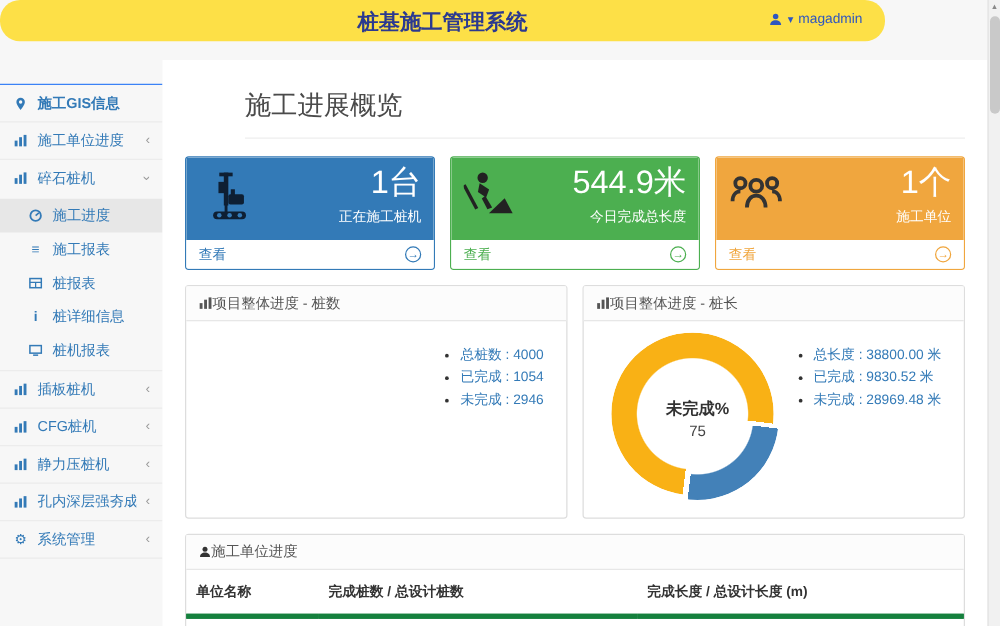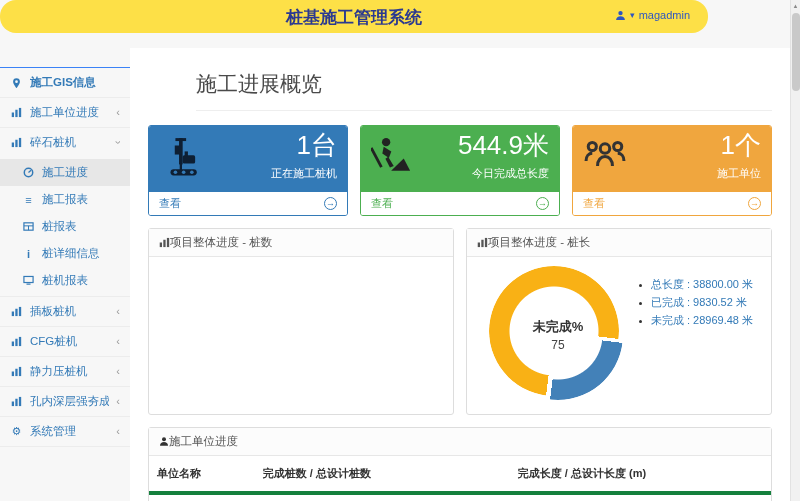--- a/index.html
+++ b/index.html
@@ -357,20 +357,25 @@
           <span class="p-icn">
             <svg width="11" height="11" viewBox="0 0 12 12" fill="currentColor">
                 <rect x="0.8" y="6" width="2.5" height="5"></rect>
                 <rect x="4.7" y="3" width="2.5" height="8"></rect>
                 <rect x="8.6" y="1" width="2.5" height="10"></rect>
               </svg>
           </span>
           <span>项目整体进度 - 桩数</span>
         </div>
         <div class="panel-body">
+          <ul class="legend">
+            <li>总桩数 : 4000</li>
+            <li>已完成 : 1054</li>
+            <li>未完成 : 2946</li>
+          </ul>
         </div>
       </div>
 
       <div class="panel">
         <div class="panel-heading">
           <span class="p-icn">
             <svg width="11" height="11" viewBox="0 0 12 12" fill="currentColor">
                 <rect x="0.8" y="6" width="2.5" height="5"></rect>
                 <rect x="4.7" y="3" width="2.5" height="8"></rect>
                 <rect x="8.6" y="1" width="2.5" height="10"></rect>

